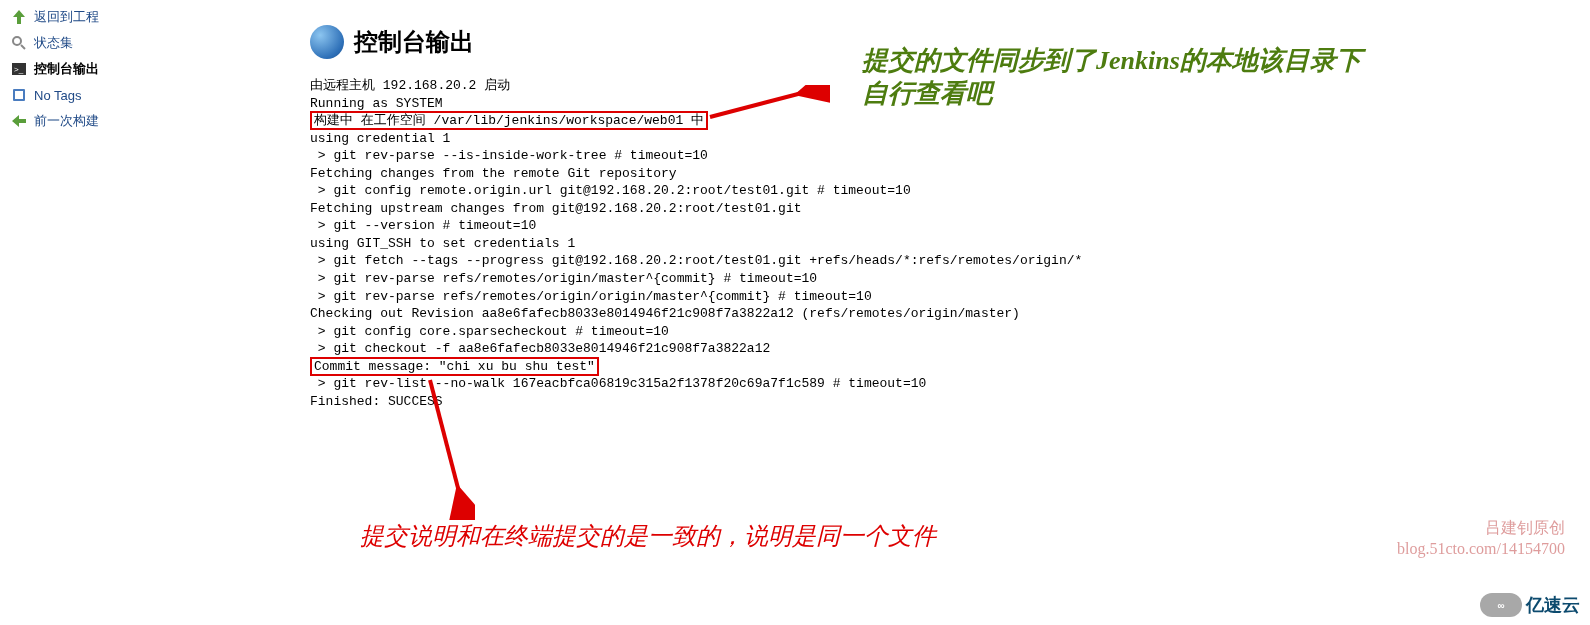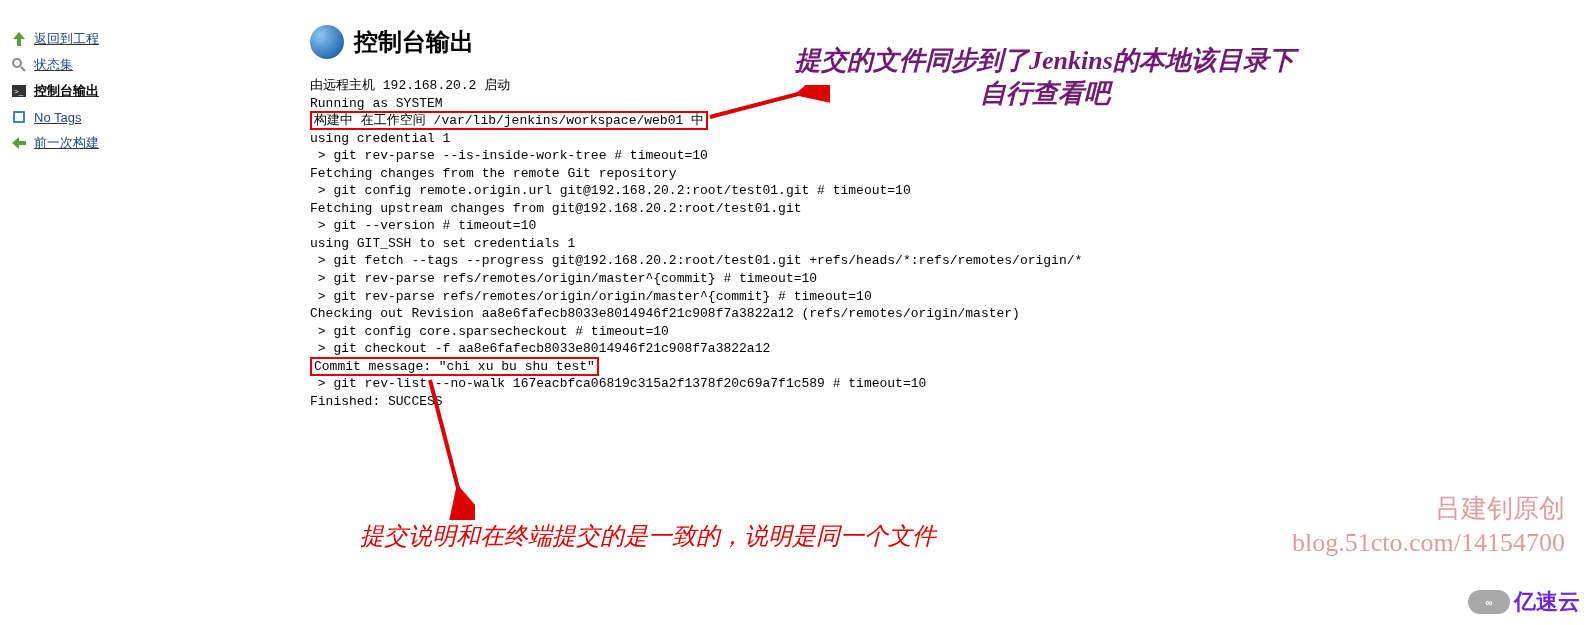--- a/index.html
+++ b/index.html
@@ -11,22 +11,21 @@
       width: 1590px;
       height: 625px;
       position: relative;
       overflow: hidden;
     }
     .sidebar {
       position: absolute;
       left: 0;
       top: 0;
       width: 280px;
-      padding: 26px 0 0 10px;
-      text-decoration: underline;
+      padding: 4px 0 0 10px;
     }
     .sidebar-item {
       display: flex;
       align-items: center;
       padding: 4px 0;
       cursor: pointer;
       color: #204a87;
     }
     .sidebar-item.bold .label { font-weight: bold; color: #000; }
     .sidebar-item.sub { padding-left: 22px; }
@@ -70,27 +69,27 @@
       white-space: pre;
       color: #000;
     }
     .redbox {
       display: inline;
       border: 2px solid #d00;
       padding: 0 2px;
     }
     .annotation1 {
       position: absolute;
-      left: 795px;
+      left: 862px;
       top: 45px;
-      color: #701a75;
+      color: #4d7c0f;
       font-size: 26px;
       font-weight: bold;
       font-style: italic;
-      text-align: center;
+      text-align: left;
       line-height: 1.25;
       font-family: "Microsoft YaHei", serif;
     }
     .annotation2 {
       position: absolute;
       left: 360px;
       top: 520px;
       color: #d00;
       font-size: 24px;
       font-weight: normal;
@@ -107,21 +106,21 @@
       position: absolute;
       left: 415px;
       top: 370px;
       pointer-events: none;
     }
     .watermark1 {
       position: absolute;
       right: 25px;
       bottom: 65px;
       color: rgba(200,90,90,0.6);
-      font-size: 26px;
+      font-size: 16px;
       text-align: right;
       line-height: 1.3;
       font-family: serif;
     }
     .watermark2 {
       position: absolute;
       right: 10px;
       bottom: 8px;
       display: flex;
       align-items: center;
@@ -133,22 +132,22 @@
       border-radius: 12px;
       display: flex;
       align-items: center;
       justify-content: center;
       margin-right: 4px;
       color: #fff;
       font-size: 10px;
       font-weight: bold;
     }
     .watermark2-text {
-      font-size: 22px;
-      color: #6d28d9;
+      font-size: 18px;
+      color: #0c4a6e;
       font-weight: bold;
     }
   </style>
 </head>
 <body>
 
 <div class="sidebar">
   <div class="sidebar-item">
     <span class="icon">
         <svg viewBox="0 0 16 16" width="16" height="16">

